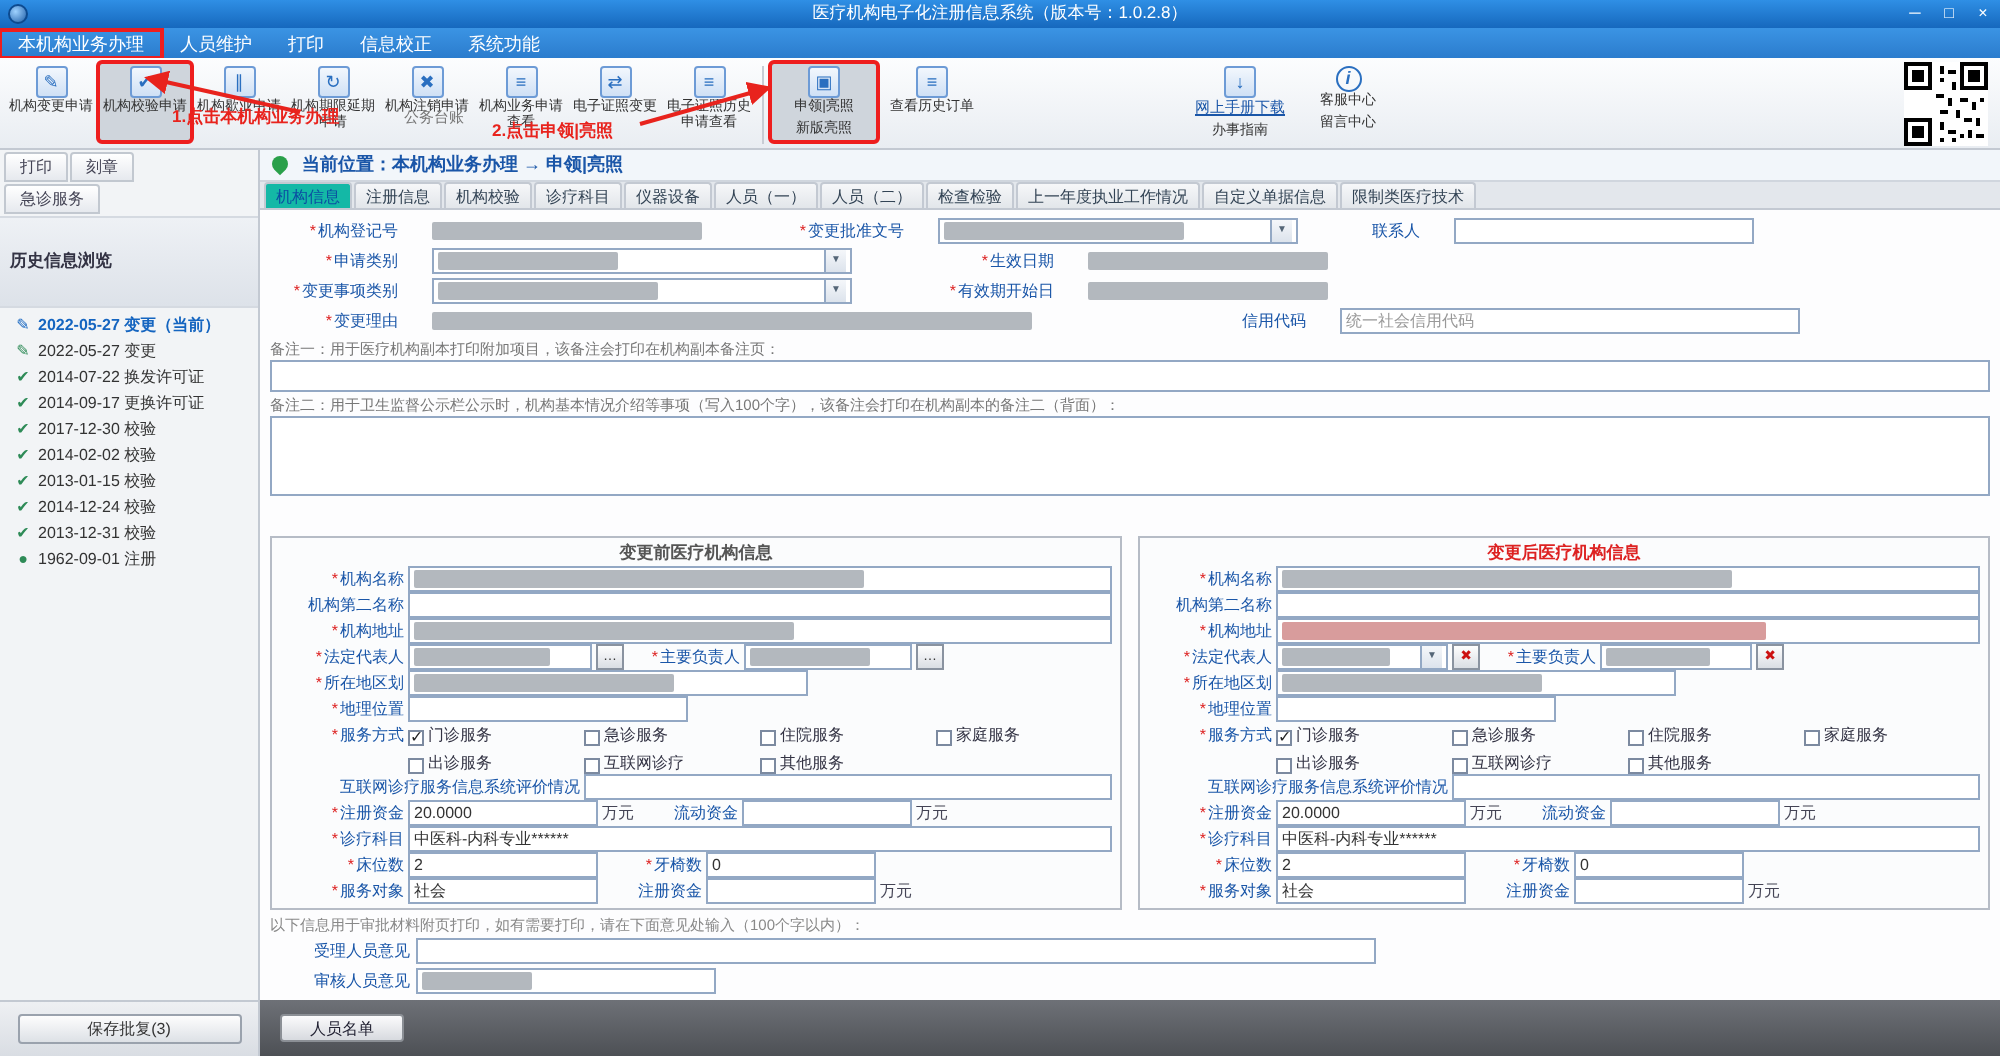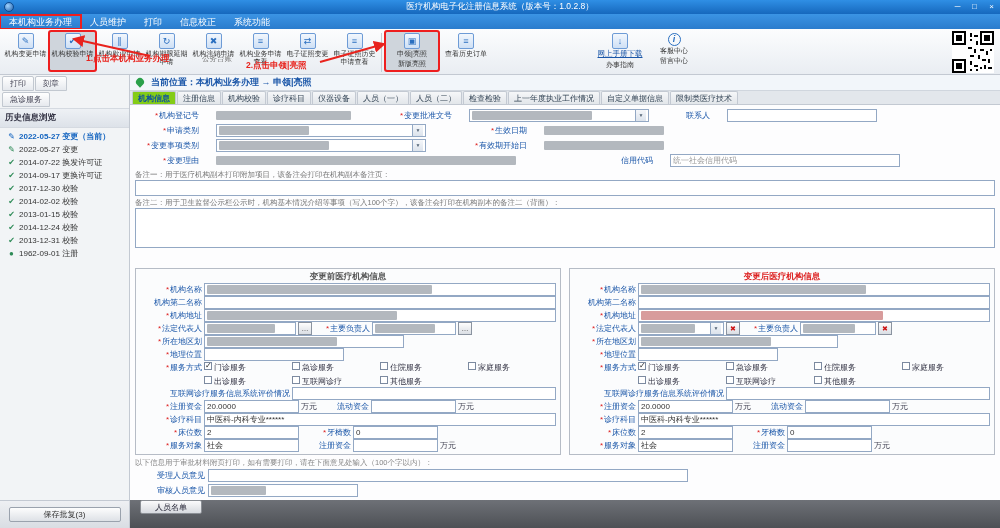--- a/index.html
+++ b/index.html
@@ -40,32 +40,32 @@
 
   
   .crumb{position:absolute;top:75px;left:130px;right:0;height:16px;background:#f2f6fa;border-bottom:1px solid #d0d6de;display:flex;align-items:center;gap:4px;padding:0 6px}
   .pin{width:8px;height:8px;border-radius:50% 50% 50% 0;background:#2aa04a;transform:rotate(-45deg);margin:0 3px 2px 0;flex-shrink:0}
   .crumb-text{color:#1a56a8;font-weight:bold;font-size:9px}
 
   
   .sidebar{position:absolute;top:75px;left:0;width:130px;bottom:22px;background:#f2f4f6;border-right:1px solid #c3c9d2;overflow:hidden}
   .stab-row{display:flex;gap:1px;padding:1px 2px 0}
   .stab{padding:1px 7px;border:1px solid #c2c8d0;background:linear-gradient(#fff,#e6e9ee);font-size:8px;color:#445;border-radius:2px 2px 0 0;white-space:nowrap}
-  .tree-title{font-size:8.5px;font-weight:bold;color:#334;padding:3px 5px;background:linear-gradient(#eef1f5,#dde2e9);border-top:1px solid #d5dae1;border-bottom:1px solid #d5dae1;margin-top:1px}
+  .tree-title{font-size:8.5px;font-weight:bold;color:#334;padding:16px 5px;background:linear-gradient(#eef1f5,#dde2e9);border-top:1px solid #d5dae1;border-bottom:1px solid #d5dae1;margin-top:1px}
   .tree{padding:2px 0}
   .titem{display:flex;align-items:center;gap:3px;height:13px;padding-left:7px;font-size:8px;color:#333;white-space:nowrap}
   .titem .glyph{font-size:8px;color:#2e8b57;width:9px;text-align:center;flex-shrink:0}
   .titem.current{color:#1565c0;font-weight:bold}
   .titem.current .glyph{color:#1565c0}
 
   
   .main{position:absolute;top:91px;left:130px;right:0;bottom:22px;background:#f6f8fa;display:flex;flex-direction:column}
   .mtabs{height:14px;display:flex;gap:1px;padding:0 2px;background:#e3e7ec;border-bottom:1px solid #c3c9d2;align-items:flex-end}
   .mtab{padding:1px 5px 0;font-size:8px;color:#345;background:linear-gradient(#f6f7f9,#e2e6ea);border:1px solid #c3c9d2;border-bottom:none;border-radius:2px 2px 0 0;line-height:11px;white-space:nowrap}
-  .mtab.active{background:#84cc16;color:#0b4ea2;font-weight:bold}
+  .mtab.active{background:#14b8a6;color:#0b4ea2;font-weight:normal}
   .form{flex:1;background:#fdfdfe;padding:3px 5px;overflow:hidden}
 
   .frow{display:flex;align-items:center;height:15px;gap:17px}
   .flabel{color:#1a56a8;text-align:right;flex-shrink:0;font-size:8px}
   .req::before{content:"*";color:#d22;margin-right:1px}
   .redacted{display:inline-block;height:9px;background:#b3b8be;border-radius:1px}
   .redacted.red{background:#d89c9c}
   .field{display:inline-flex;align-items:center;height:13px;border:1px solid #93a8c4;background:#fff;padding:0 2px;font-size:8px;color:#333;gap:2px}
   .dd{margin-left:auto;width:11px;height:11px;background:linear-gradient(#f5f7fa,#dce3ec);border-left:1px solid #93a8c4;color:#567;font-size:5px;line-height:11px;text-align:center;flex-shrink:0}
   .mini-btn{width:14px;height:13px;border:1px solid #8a93a0;background:linear-gradient(#fefefe,#dadee4);font-size:7px;line-height:11px;text-align:center;color:#333;flex-shrink:0}
@@ -76,33 +76,33 @@
   .note-label{font-size:7.5px;color:#777;height:9px;line-height:9px;margin-top:2px;white-space:nowrap;overflow:hidden}
 
   .panels{display:flex;gap:8px;margin-top:20px}
   .panel{flex:1;border:1px solid #b6bcc6;background:#fbfcfd;padding:2px 4px}
   .ptitle{text-align:center;font-size:8.5px;color:#555;font-weight:bold;height:12px}
   .panel.after .ptitle{color:#d22}
   .prow{display:flex;align-items:center;height:13px;gap:2px;font-size:8px}
   .plabel{width:62px;text-align:right;color:#1a56a8;flex-shrink:0;font-size:8px;white-space:nowrap}
   .svc-row{height:26px;align-items:flex-start;padding-top:1px}
   .svc{display:flex;flex-wrap:wrap;flex:1;row-gap:3px}
-  .svc-item{display:flex;align-items:flex-start;gap:2px;width:25%}
+  .svc-item{display:flex;align-items:flex-end;gap:2px;width:25%}
   .cb{width:8px;height:8px;border:1px solid #7c8aa0;background:#fff;display:inline-block;position:relative;flex-shrink:0}
   .cb.checked::after{content:"✓";position:absolute;top:-2.5px;left:0;font-size:8px;color:#222}
   .cb-label{color:#334}
 
   .footer-note{font-size:7.5px;color:#888;margin-top:3px;height:10px;white-space:nowrap;overflow:hidden}
   .footer-row{display:flex;align-items:center;height:15px;gap:3px}
 
   
   .bottom-strip{position:absolute;left:0;right:0;bottom:0;height:28px;display:flex}
   .bs-left{width:130px;background:linear-gradient(#eef0f3,#d9dde3);border-top:1px solid #c3c9d2;border-right:1px solid #c3c9d2;display:flex;align-items:center;justify-content:center}
   .save-btn{width:112px;height:15px;border:1px solid #9aa2ad;background:linear-gradient(#fdfdfd,#dde1e6);font-size:8px;text-align:center;line-height:14px;border-radius:2px;color:#333}
-  .bs-right{flex:1;background:linear-gradient(#6e7177,#4d5055);display:flex;align-items:flex-start}
+  .bs-right{flex:1;background:linear-gradient(#6e7177,#4d5055);display:flex;align-items:center}
   .bar-btn{margin-left:10px;padding:0 14px;height:14px;line-height:13px;border:1px solid #8b8f95;background:linear-gradient(#fbfbfc,#d7dadf);border-radius:2px;font-size:8px;color:#223}
 </style>
 </head>
 <body>
 
 <div id="app">
 
   <div class="titlebar">
     <span class="app-icon"></span>
     <span class="titlebar-title">医疗机构电子化注册信息系统（版本号：1.0.2.8）</span>

